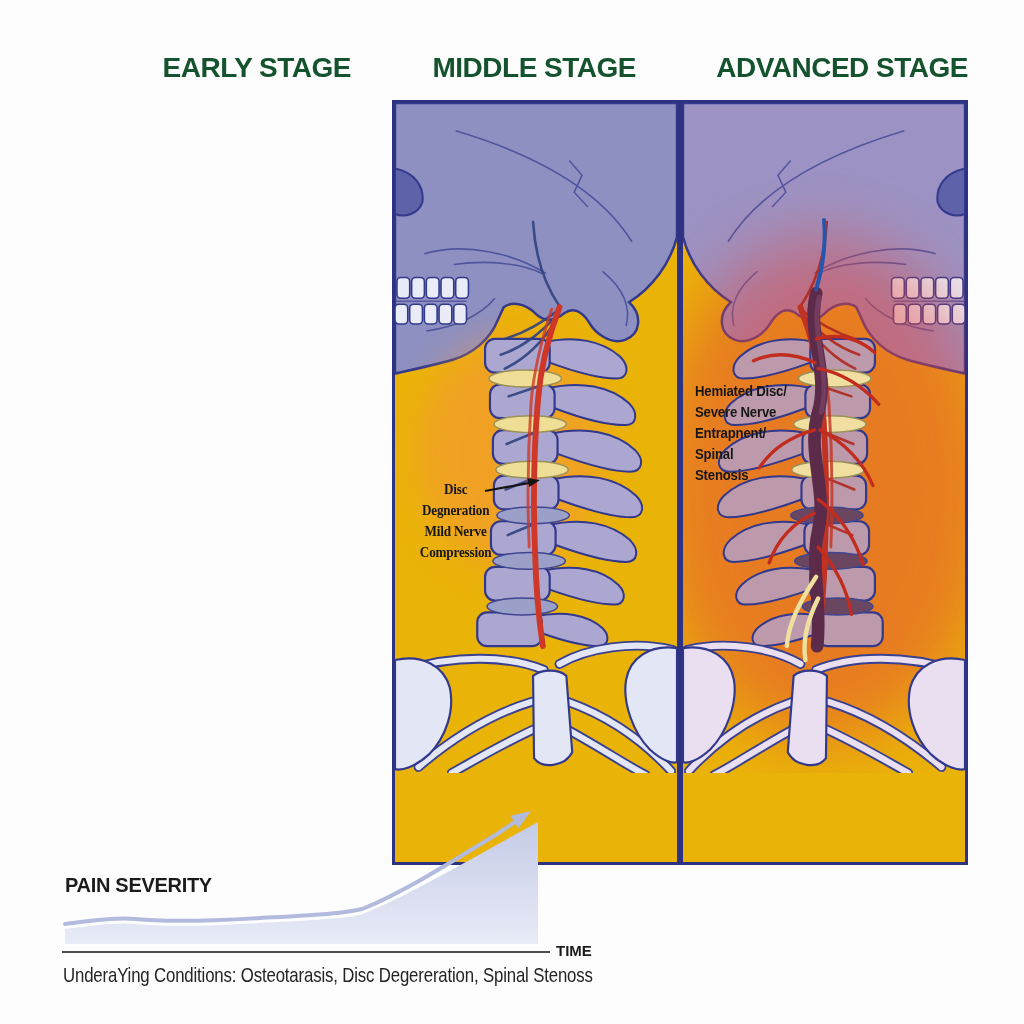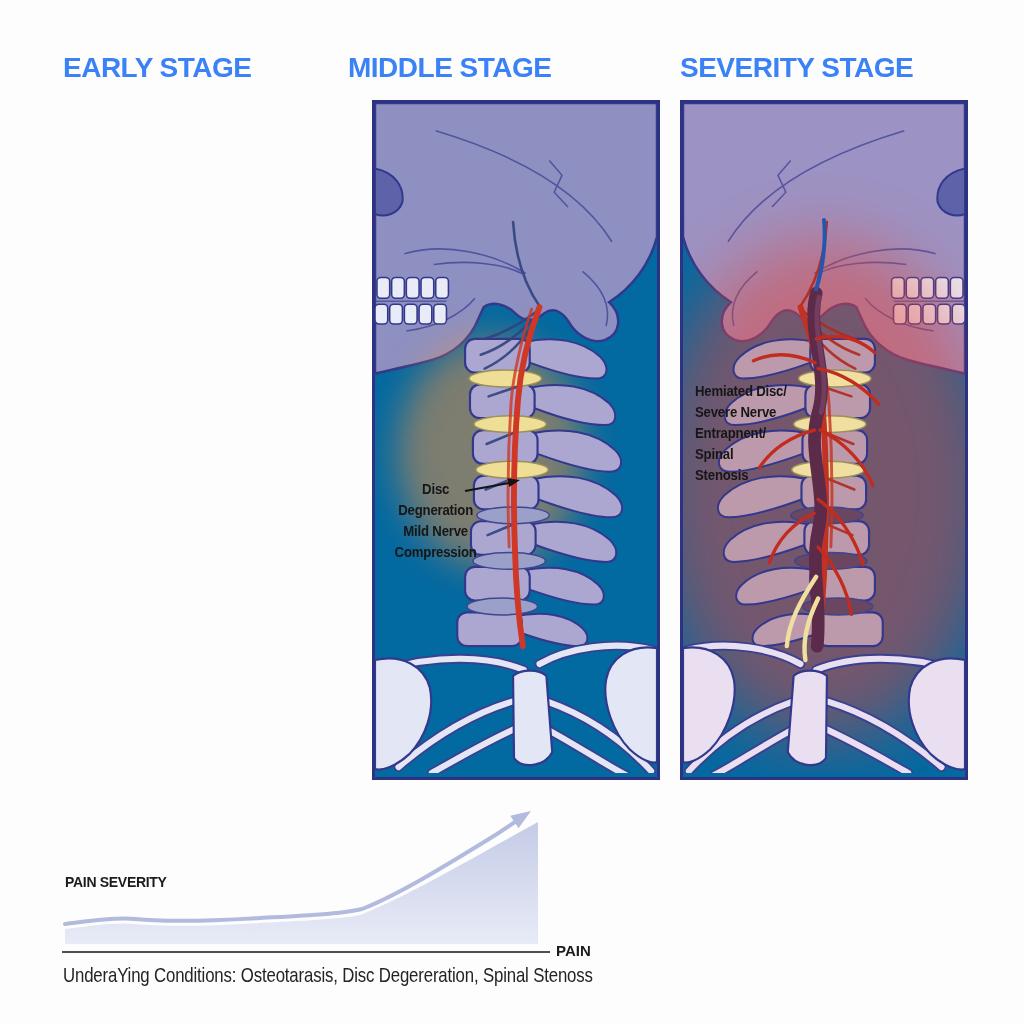--- a/index.html
+++ b/index.html
@@ -1,28 +1,28 @@
 <!DOCTYPE html>
 <html><head>
 <meta charset="utf-8">
 <style>
   html,body{margin:0;padding:0;background:#fdfdfe;width:1024px;height:1024px;overflow:hidden;
             font-family:"Liberation Sans", sans-serif;}
   .canvas{position:relative;width:1024px;height:1024px;}
-  .stage-title{position:absolute;top:52px;width:288px;text-align:left;
-               font-size:28px;font-weight:bold;letter-spacing:-0.5px;color:#3b82f6;}
-  .panel{position:absolute;top:100px;width:288px;height:680px;box-sizing:border-box;
-         border:3px solid #2d3382;background:#0369a1;overflow:hidden;}
+  .stage-title{position:absolute;top:52px;width:288px;text-align:right;
+               font-size:28px;font-weight:bold;letter-spacing:-0.5px;color:#14532d;}
+  .panel{position:absolute;top:100px;width:288px;height:765px;box-sizing:border-box;
+         border:3px solid #2d3382;background:#eab308;overflow:hidden;}
   .anatomy{position:absolute;left:0;top:0;width:282px;height:670px;display:block;}
   .panel-label{position:absolute;white-space:pre-line;color:#161616;
                font-size:14px;font-weight:600;line-height:21px;letter-spacing:-0.2px;
                transform:scaleX(.94);transform-origin:left top;z-index:4;}
   .label-center{text-align:center;}
   .leader{position:absolute;z-index:5;}
-  .chart-title{position:absolute;left:65px;top:874px;font-size:14px;font-weight:bold;
+  .chart-title{position:absolute;left:65px;top:874px;font-size:20px;font-weight:bold;
                letter-spacing:-0.3px;color:#1b1b1b;}
   .curve{position:absolute;left:60px;top:793px;}
   .time-axis{position:absolute;left:62px;top:951px;width:488px;height:2px;background:#4e4e4e;}
   .time-label{position:absolute;left:556px;top:942px;font-size:15px;font-weight:bold;color:#1b1b1b;}
   .caption{position:absolute;left:63px;top:963px;font-size:21px;color:#242424;
            letter-spacing:-0.2px;transform:scaleX(.8);transform-origin:left top;white-space:nowrap;}
 </style>
 </head>
 <body>
 
@@ -136,24 +136,24 @@
         <path d="M141,578 C150,571 167,571 175,578 L181,655 C173,670 150,672 142,661 Z"></path>
       </g>
     </symbol>
   </defs>
 </svg>
 
 <div class="canvas">
 
   <div class="stage-title" style="left:63px">EARLY STAGE</div>
   <div class="stage-title" style="left:348px">MIDDLE STAGE</div>
-  <div class="stage-title" style="left:680px">SEVERITY STAGE</div>
-
-
-  <section class="panel" style="left: 372px; --glow: #f6913f; --glow-op: 0.5; --glow-dy: 48px; --disc: #efdf96; --disc-low: #9aa0c8; --bone: #aba7d0; --skull: #8d90c1; --rib: #e3e7f5; --nerve: #cf3727; --nerve2: #31437f;">
+  <div class="stage-title" style="left:680px">ADVANCED STAGE</div>
+
+
+  <section class="panel" style="left: 392px; font-family: Liberation Serif, serif; --glow: #f6913f; --glow-op: 0.5; --glow-dy: 48px; --disc: #efdf96; --disc-low: #9aa0c8; --bone: #aba7d0; --skull: #8d90c1; --rib: #e3e7f5; --nerve: #cf3727; --nerve2: #31437f;">
     <svg class="anatomy" viewBox="0 0 288 676" preserveAspectRatio="none">
       <use href="#cspine"></use>
     </svg>
     <div class="panel-label label-center" style="left:8px;top:376px;width:112px">Disc
 Degneration
 Mild Nerve
 Compression</div>
     <svg class="leader" style="left:88px;top:372px" width="62" height="20">
       <line x1="2" y1="16" x2="46" y2="8" stroke="#141414" stroke-width="2.2"></line>
       <polygon points="57,5 46.3,12.1 44.3,3.3" fill="#141414"></polygon>
@@ -192,16 +192,16 @@
 Stenosis</div>
   </section>
 
   <div class="chart-title">PAIN SEVERITY</div>
   <svg class="curve" width="500" height="158" viewBox="0 0 500 158">
     <path fill="url(#areaGrad)" d="M5,136 C30,133 55,129 75,131 C105,134 150,133 200,130 C240,128 280,126 300,122 L305,120 C340,106 390,78 440,50 L478,29 L478,151 L5,151 Z"></path>
     <path fill="none" stroke="#b2bade" stroke-width="4" stroke-linecap="round" d="M5,131 C30,128 55,124 75,126 C105,129 150,128 200,125 C240,123 282,121 302,116 C340,101 390,70 437,41 L458,27"></path>
     <polygon points="471,18 458.5,35.2 450.3,22.8" fill="#b2bade"></polygon>
   </svg>
   <div class="time-axis"></div>
-  <div class="time-label">PAIN</div>
+  <div class="time-label">TIME</div>
 
   <div class="caption">UnderaYing Conditions: Osteotarasis, Disc Degereration, Spinal Stenoss</div>
 </div>
 
 </body></html>

